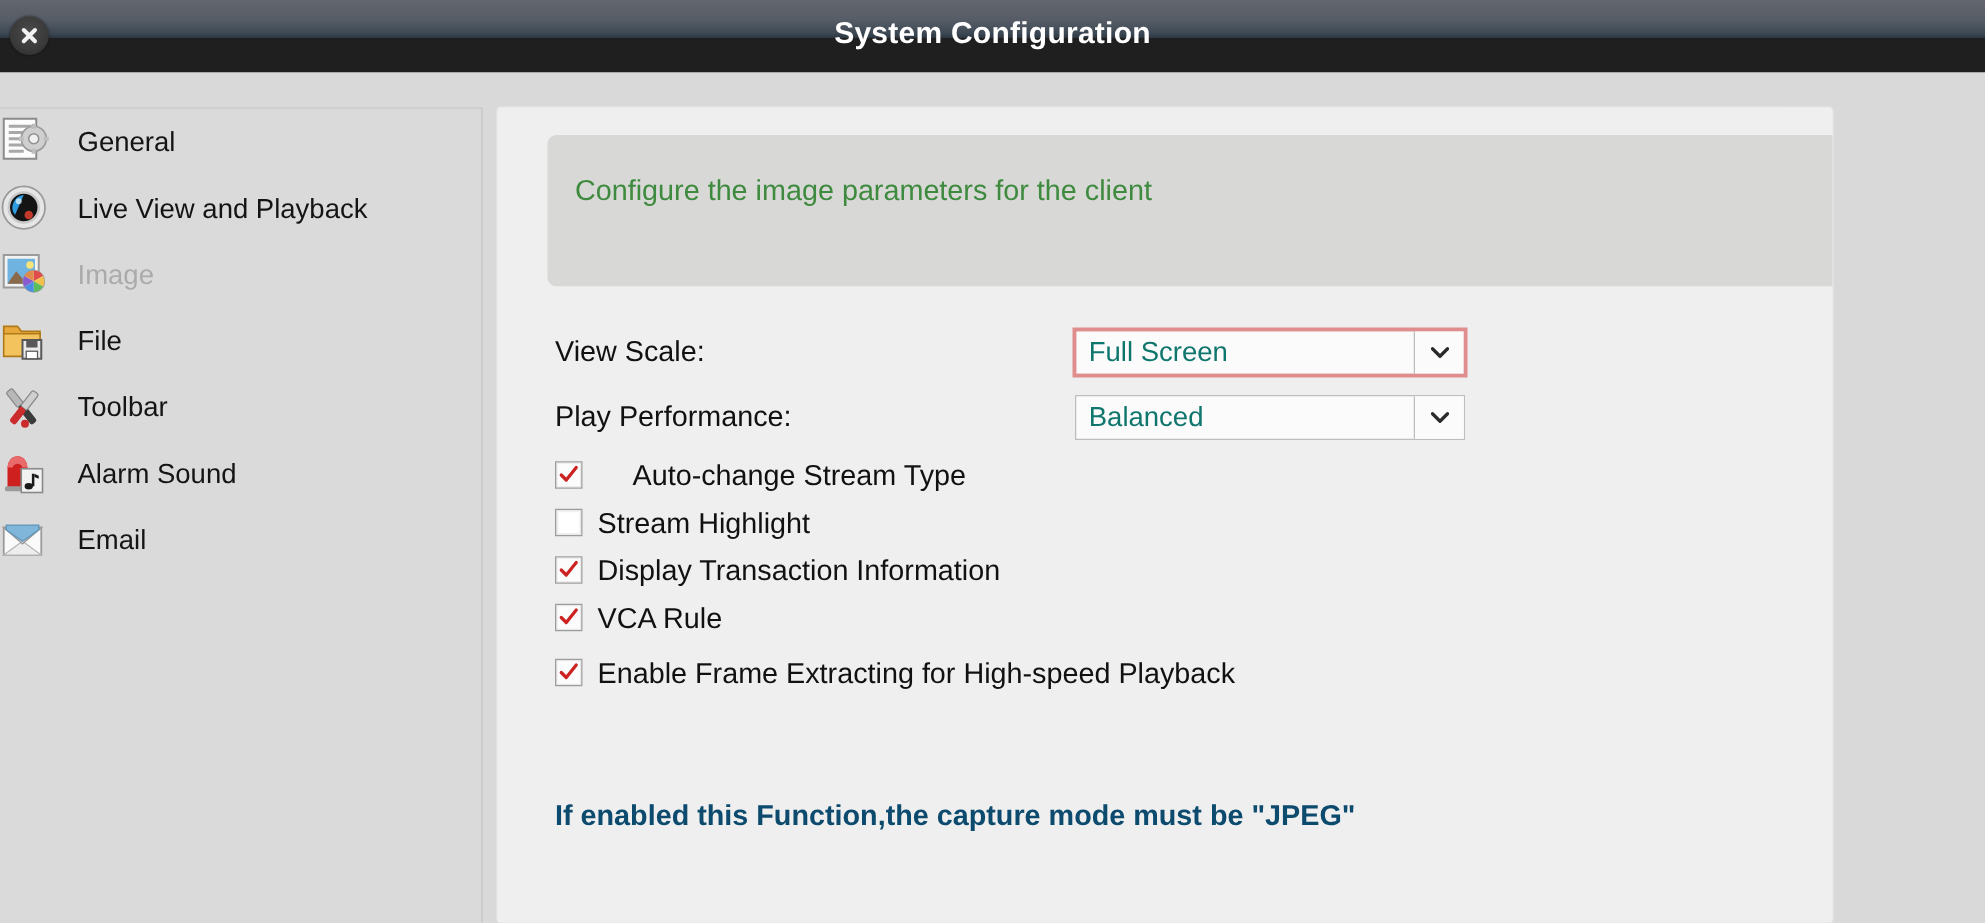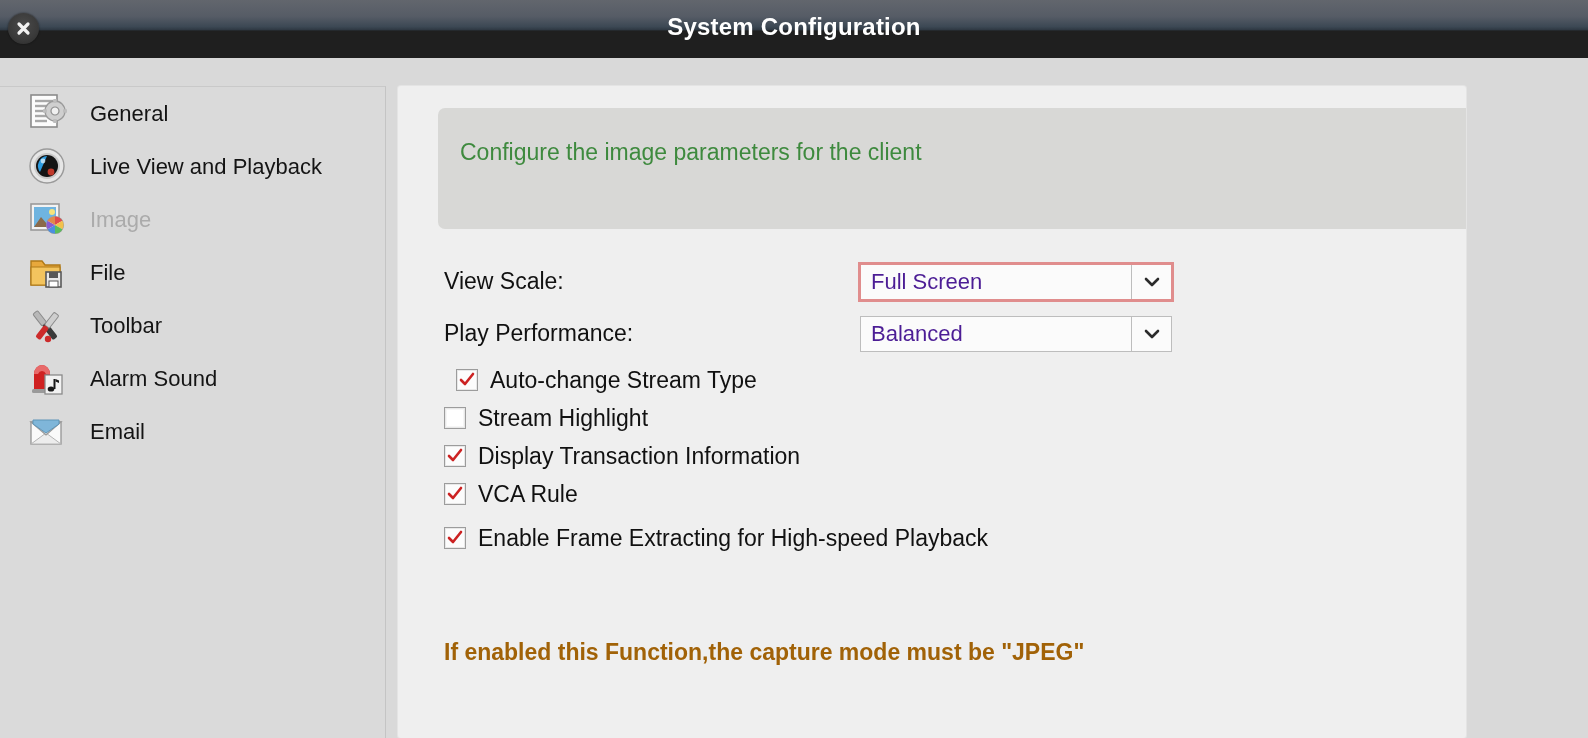--- a/index.html
+++ b/index.html
@@ -39,21 +39,21 @@
 
   
   .sidebar {
     position: absolute; left: 0; top: 28px; width: 386px; height: 652px;
     background: #dadada;
     border-top: 1px solid #c9c9c9;
     border-right: 1px solid #c4c4c4;
   }
   .side-item {
     display: flex; align-items: center;
-    height: 53px; padding-left: 28px;
+    height: 53px; 
     cursor: pointer;
   }
   .side-icon {
     width: 44px; height: 42px; flex: 0 0 44px;
     position: relative; margin-right: 18px;
   }
   .side-label {
     font-size: 22px; color: #141414; line-height: 1;
   }
   .side-item.disabled .side-label { color: #ababab; }
@@ -80,21 +80,21 @@
 
   .dropdown {
     position: absolute; width: 312px; height: 36px;
     background: #fbfbfb;
     border: 1px solid #bdbdbd;
     display: flex; align-items: center;
     cursor: pointer;
   }
   .dropdown.focused { outline: 3px solid #e08d8d; outline-offset: -1px; border-color: #d98a8a; }
   .dropdown-value {
-    flex: 1; padding-left: 10px; font-size: 22px; color: #4c1d95;
+    flex: 1; padding-left: 10px; font-size: 22px; color: #0f766e;
     white-space: nowrap; overflow: hidden;
   }
   .dropdown-arrow {
     width: 40px; height: 100%; border-left: 1px solid #bdbdbd;
     display: flex; align-items: center; justify-content: center;
     background: #fbfbfb;
   }
 
   .checkrow {
     position: absolute; display: flex; align-items: center; height: 32px; cursor: pointer;
@@ -109,21 +109,21 @@
   .cbox svg { position: absolute; left: 2px; top: 2px; }
   .cbox.unchecked { background: #f6f6f6; }
   .cbox.unchecked::after {
     content: ""; position: absolute; left: 2px; top: 2px; right: 2px; bottom: 2px;
     background: #ffffff;
   }
   .check-label { font-size: 23px; color: #111; white-space: nowrap; line-height: 1; }
 
   .note {
     position: absolute; left: 46px; top: 553px;
-    font-size: 23px; font-weight: bold; color: #a16207; white-space: nowrap; text-align: right;
+    font-size: 23px; font-weight: bold; color: #0c4a6e; white-space: nowrap; text-align: right;
   }
 </style>
 </head>
 <body>
 
 <div class="titlebar">
   <div class="close-btn">
     <span>
       <svg width="15" height="15" viewBox="0 0 15 15">
         <path d="M3 3 L12 12 M12 3 L3 12" stroke="#f2f2f2" stroke-width="3.2" stroke-linecap="round"></path>
@@ -281,21 +281,21 @@
       <div class="dropdown" style="left:462px; top:0;">
         <span class="dropdown-value">Balanced</span>
         <span class="dropdown-arrow">
           <svg width="16" height="10" viewBox="0 0 16 10">
               <path d="M2 2 L8 8 L14 2" stroke="#2b2b2b" stroke-width="2.6" fill="none" stroke-linecap="round" stroke-linejoin="round"></path>
             </svg>
         </span>
       </div>
     </div>
 
-    <div class="checkrow" style="left:58px; top:278px;">
+    <div class="checkrow" style="left:46px; top:278px;gap:28px;">
       <span class="cbox">
         <svg width="16" height="16" viewBox="0 0 16 16">
             <path d="M2 8 L6 12 L14 2" stroke="#cc2222" stroke-width="2.6" fill="none" stroke-linecap="round" stroke-linejoin="round"></path>
           </svg>
       </span>
       <span class="check-label">Auto-change Stream Type</span>
     </div>
 
     <div class="checkrow" style="left:46px; top:316px;">
       <span class="cbox unchecked"></span>

